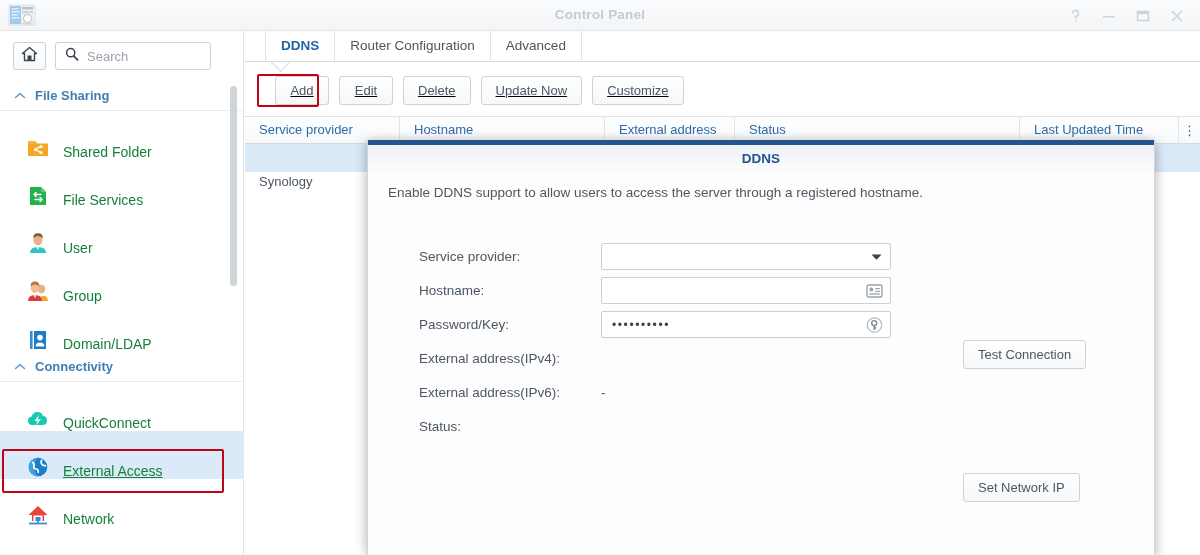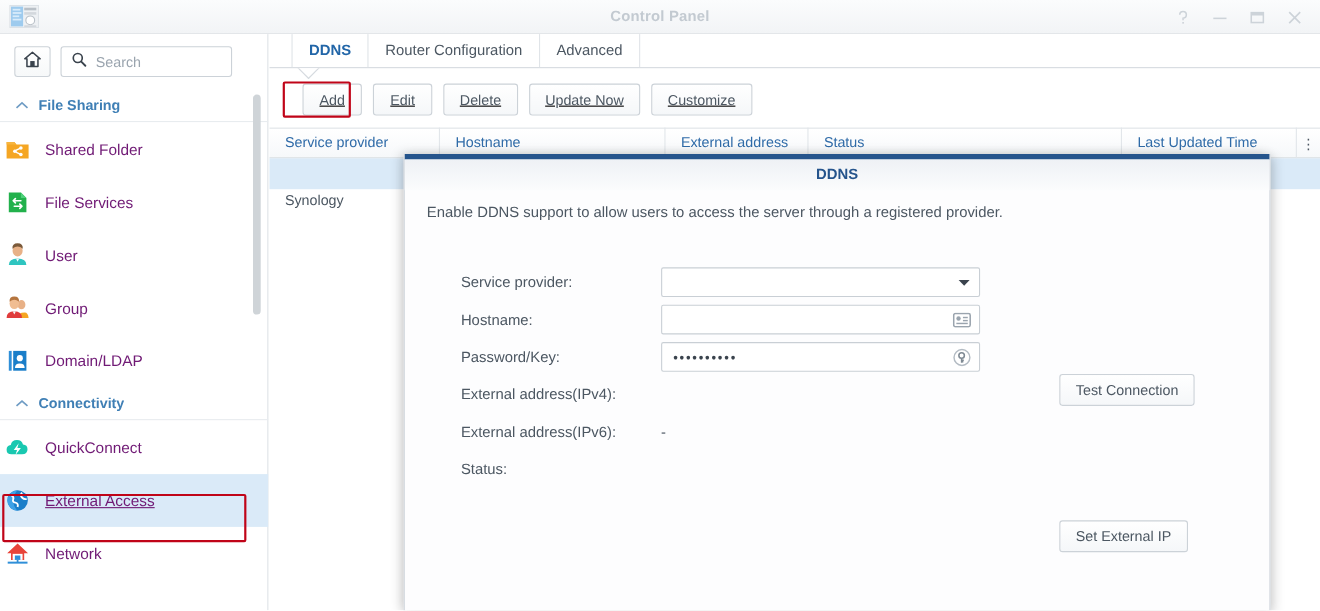--- a/index.html
+++ b/index.html
@@ -92,23 +92,23 @@
     padding-left: 14px;
     font-size: 13px; font-weight: bold;
     color: #3f7fb5;
     border-bottom: 1px solid #e8ecef;
     margin-bottom: 1px;
   }
   .group-head .chev { margin-right: 9px; color:#6f9cc4; display:flex; }
   .nav-item {
     position: relative;
     height: 48px;
-    display: flex; align-items: center;
-    padding-left: 4px;
-    font-size: 14px; color: #701a75;
+    display: flex; align-items: flex-end;
+    padding-left: 26px;
+    font-size: 14px; color: #15803d;
   }
   .nav-item .ic {
     width: 24px; height: 24px;
     margin-right: 13px;
     display:flex; align-items:center; justify-content:center;
     flex: 0 0 24px;
   }
   .nav-item.selected {
     background: #daeaf8;
     text-decoration: underline;
@@ -525,21 +525,21 @@
       <div class="cell" style="width:285px"></div>
       <div class="cell" style="width:157px"></div>
     </div>
   </div>
 
   <div class="dialog">
     <div class="dlg-topbar"></div>
     <div class="dlg-header">
       <div class="dlg-title">DDNS</div>
     </div>
-    <div class="dlg-desc">Enable DDNS support to allow users to access the server through a registered provider.</div>
+    <div class="dlg-desc">Enable DDNS support to allow users to access the server through a registered hostname.</div>
 
     <div class="form">
 
       <div class="frow">
         <div class="flabel">Service provider:</div>
         <div class="finput">
           <span></span>
           <span class="fieldicon">
             <svg width="13" height="9" viewBox="0 0 13 9">
                 <path d="M1.5 2 L6.5 7.2 L11.5 2Z" fill="#3a434d"></path>
@@ -588,17 +588,17 @@
         <div class="flabel">External address(IPv6):</div>
         <div class="fstatic">-</div>
       </div>
 
       <div class="frow" style="height:33px">
         <div class="flabel">Status:</div>
         <div class="fstatic"></div>
       </div>
 
       <div class="sidebtn" id="test-conn">Test Connection</div>
-      <div class="sidebtn" id="set-ip">Set External IP</div>
+      <div class="sidebtn" id="set-ip">Set Network IP</div>
     </div>
   </div>
 
 </div>
 
 </body></html>

